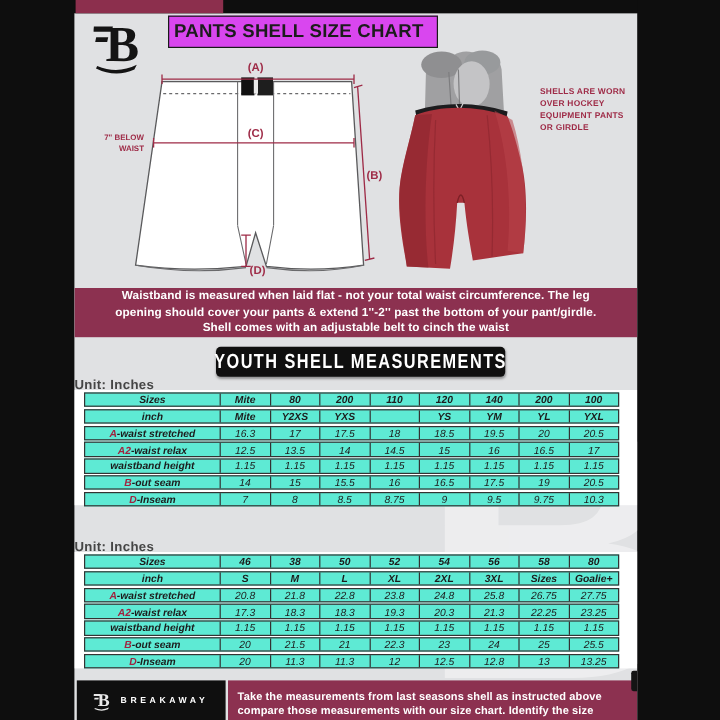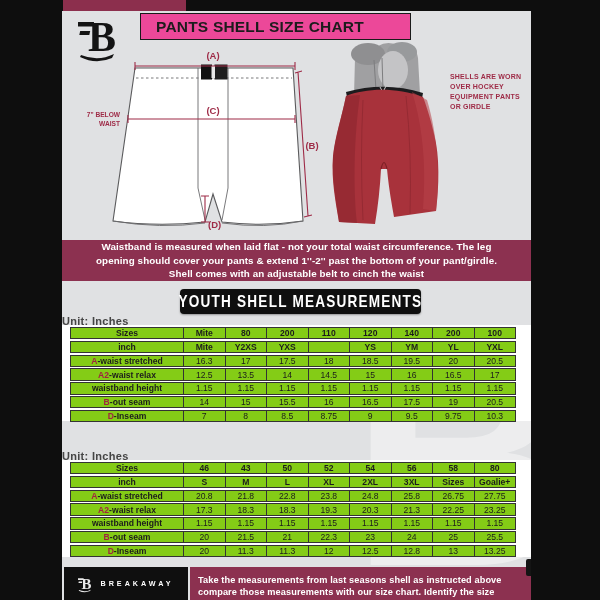--- a/index.html
+++ b/index.html
@@ -11,23 +11,23 @@
   .stage{position:relative;width:600px;height:600px;background:#0e0e0e;}
   .top-bar{position:absolute;left:62px;top:0;width:469px;height:11px;background:#0e0e0e;z-index:4;}
   .top-tab{position:absolute;left:1px;top:0;width:123px;height:11px;background:#8c2f4d;}
   .page{
     position:absolute;left:62px;top:11px;width:469px;height:589px;
     background:#e0e1e3;overflow:hidden;
   }
   
   .hdr-logo{position:absolute;left:16px;top:2px;width:48px;height:50px;z-index:2;}
   .title-box{
-    position:absolute;left:78px;top:2px;width:271px;height:27px;background:#ec4899;
+    position:absolute;left:78px;top:2px;width:225px;height:27px;background:#d946ef;
     border:1.5px solid #1a1a1a;box-sizing:border-box;z-index:2;
-    display:flex;align-items:center;padding-left:15px;
+    display:flex;align-items:center;padding-left:4px;
   }
   .title-box span{font-size:15.5px;font-weight:600;color:#1c1c1c;letter-spacing:.2px;white-space:nowrap;}
   .date-box{
     position:absolute;left:328px;top:0;width:141px;height:28px;background:#8c2f4d;z-index:2;
     display:flex;align-items:center;justify-content:center;
   }
   .date-box span{
     color:#fff;font-size:21px;font-weight:800;letter-spacing:.5px;
     transform:scaleX(.88);white-space:nowrap;
   }
@@ -66,21 +66,21 @@
     position:absolute;left:0;width:469px;text-align:left;z-index:2;
     color:#454545;font-size:11px;font-weight:700;letter-spacing:.3px;
   }
   .unit.u1{top:304px;}
   .unit.u2{top:439px;}
   .panel{position:absolute;left:0;width:469px;background:#fff;z-index:2;}
   .panel.youth-p{top:314px;height:96px;}
   .panel.adult-p{top:449px;height:97px;}
   .mtable{position:absolute;left:8px;top:2px;width:446px;display:flex;flex-direction:column;gap:1.4px;}
   .trow{
-    display:flex;height:12.4px;border:1px solid #333;box-sizing:border-box;background:#84cc16;
+    display:flex;height:12.4px;border:1px solid #333;box-sizing:border-box;background:#5eead4;font-style:italic;
   }
   .tcell{
     flex:1;display:flex;align-items:center;justify-content:center;
     font-size:8.6px;color:#1c1c1c;border-left:1px solid #333;overflow:hidden;white-space:nowrap;
   }
   .tcell.label{flex:0 0 112px;border-left:none;font-weight:700;}
   .trow.bold .tcell{font-weight:700;}
   .tcell .pre{color:#a02440;font-weight:700;}
   
   .watermark{
@@ -268,21 +268,21 @@
           </div>
         </div>
     </div>
 
     <div class="unit u2">Unit: Inches</div>
     <div class="panel adult-p">
       <div class="mtable">
           <div class="trow bold">
             <div class="tcell label">Sizes</div>
             <div class="tcell">46</div>
-            <div class="tcell">43</div>
+            <div class="tcell">38</div>
             <div class="tcell">50</div>
             <div class="tcell">52</div>
             <div class="tcell">54</div>
             <div class="tcell">56</div>
             <div class="tcell">58</div>
             <div class="tcell">80</div>
           </div>
           <div class="trow bold">
             <div class="tcell label">inch</div>
             <div class="tcell">S</div>

